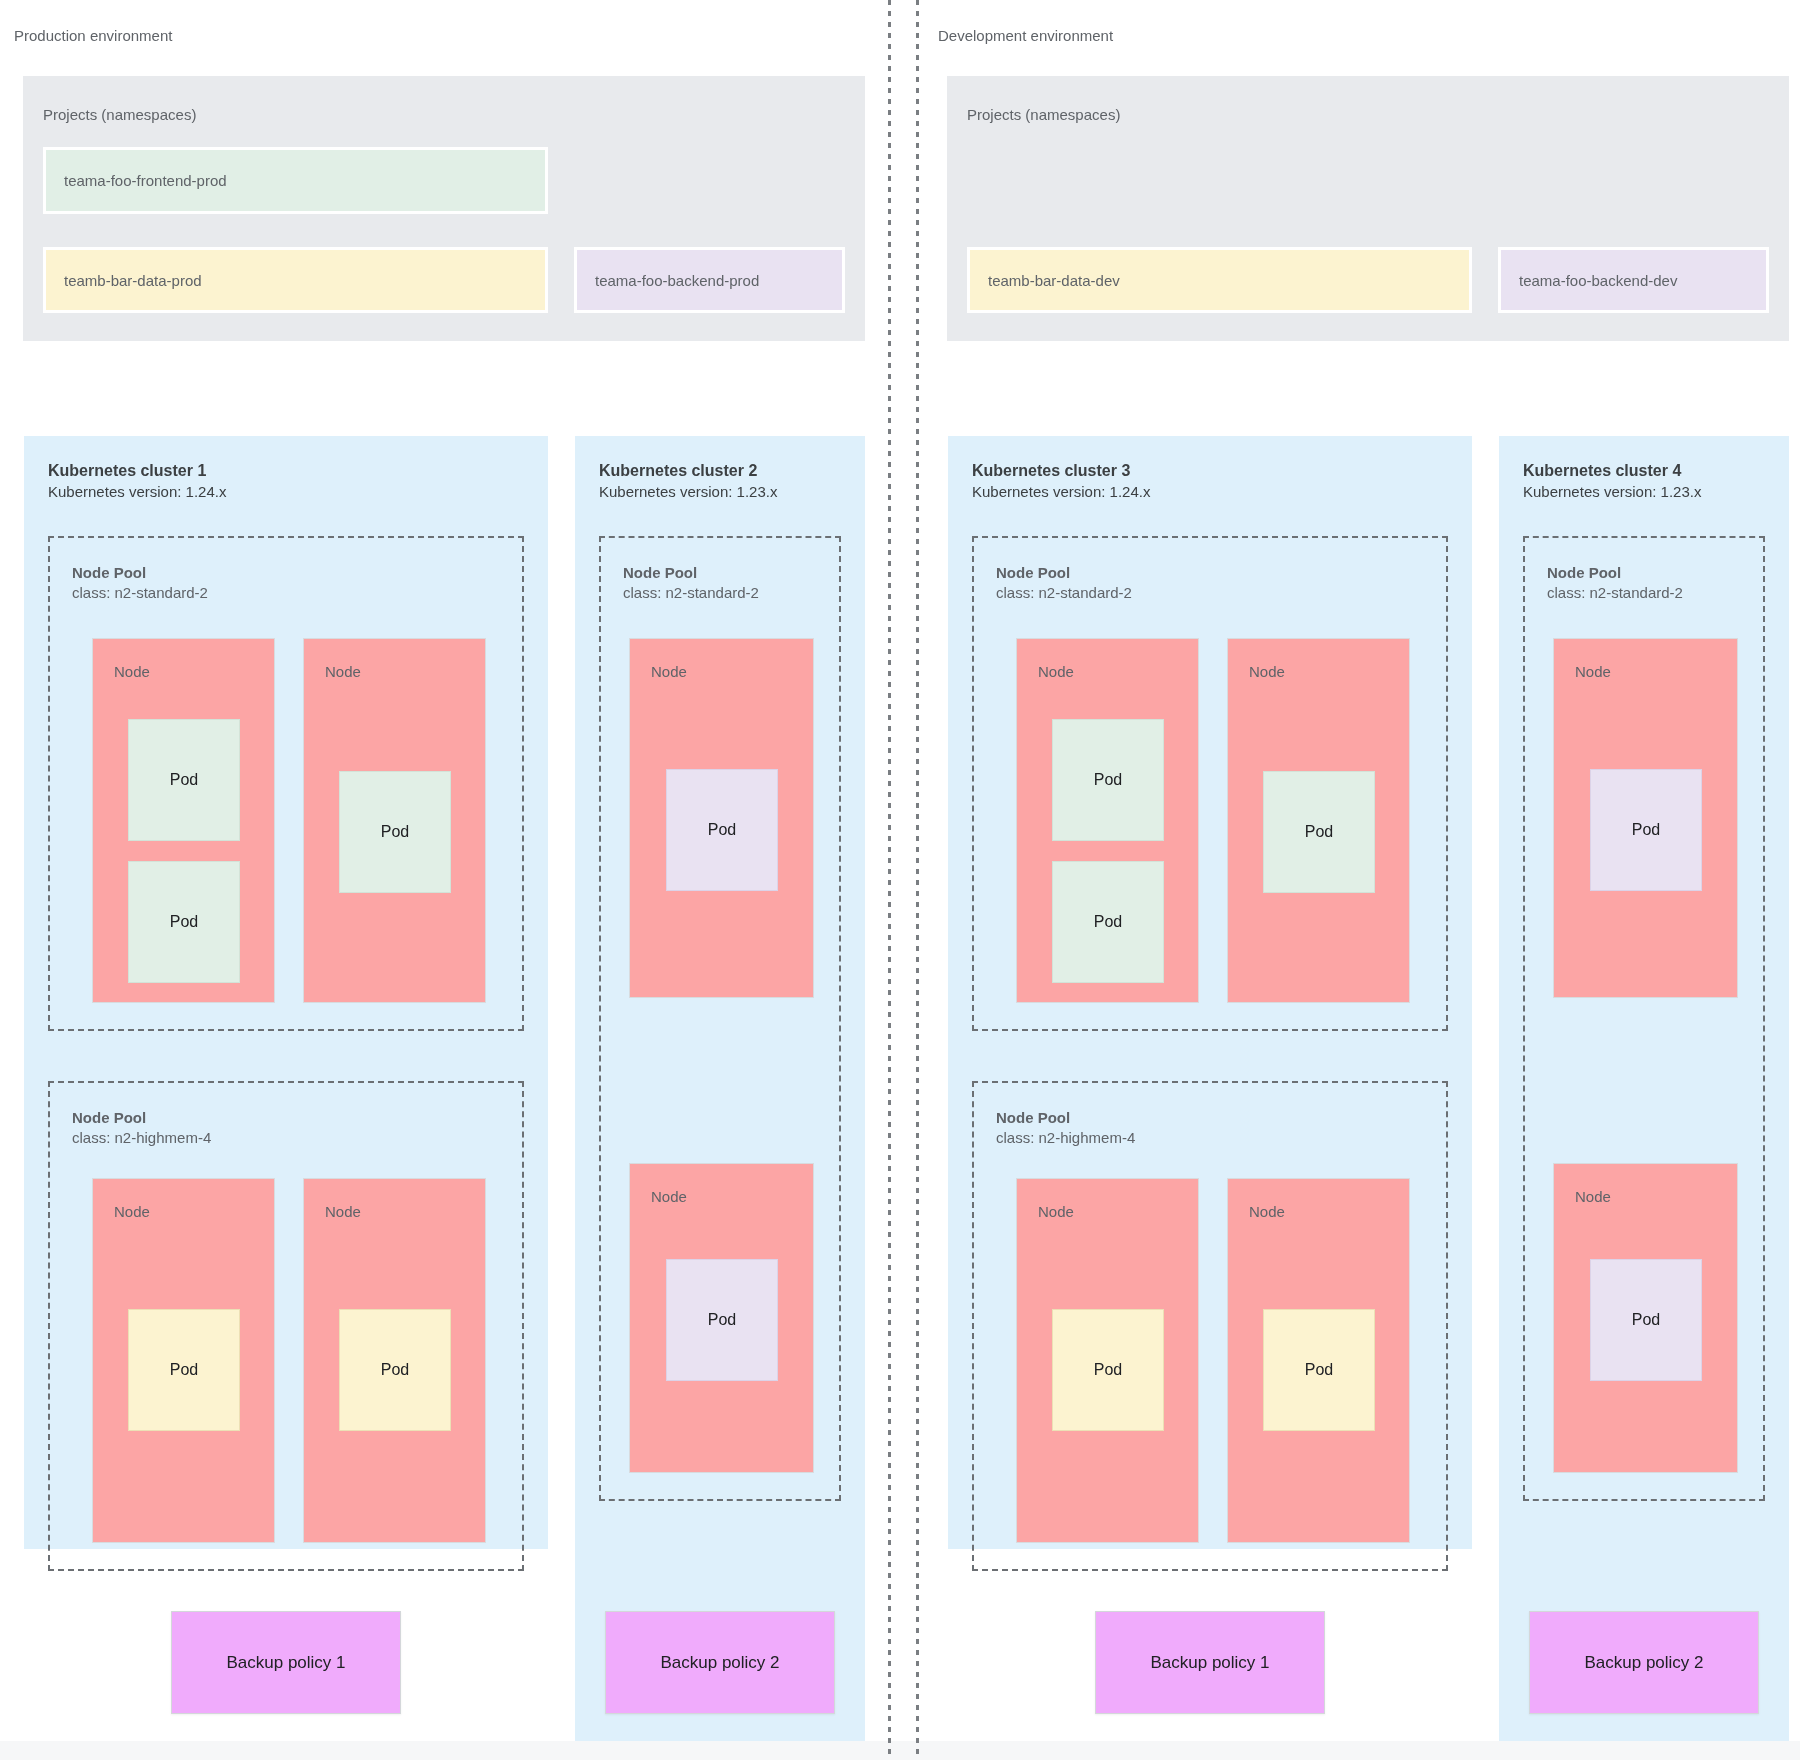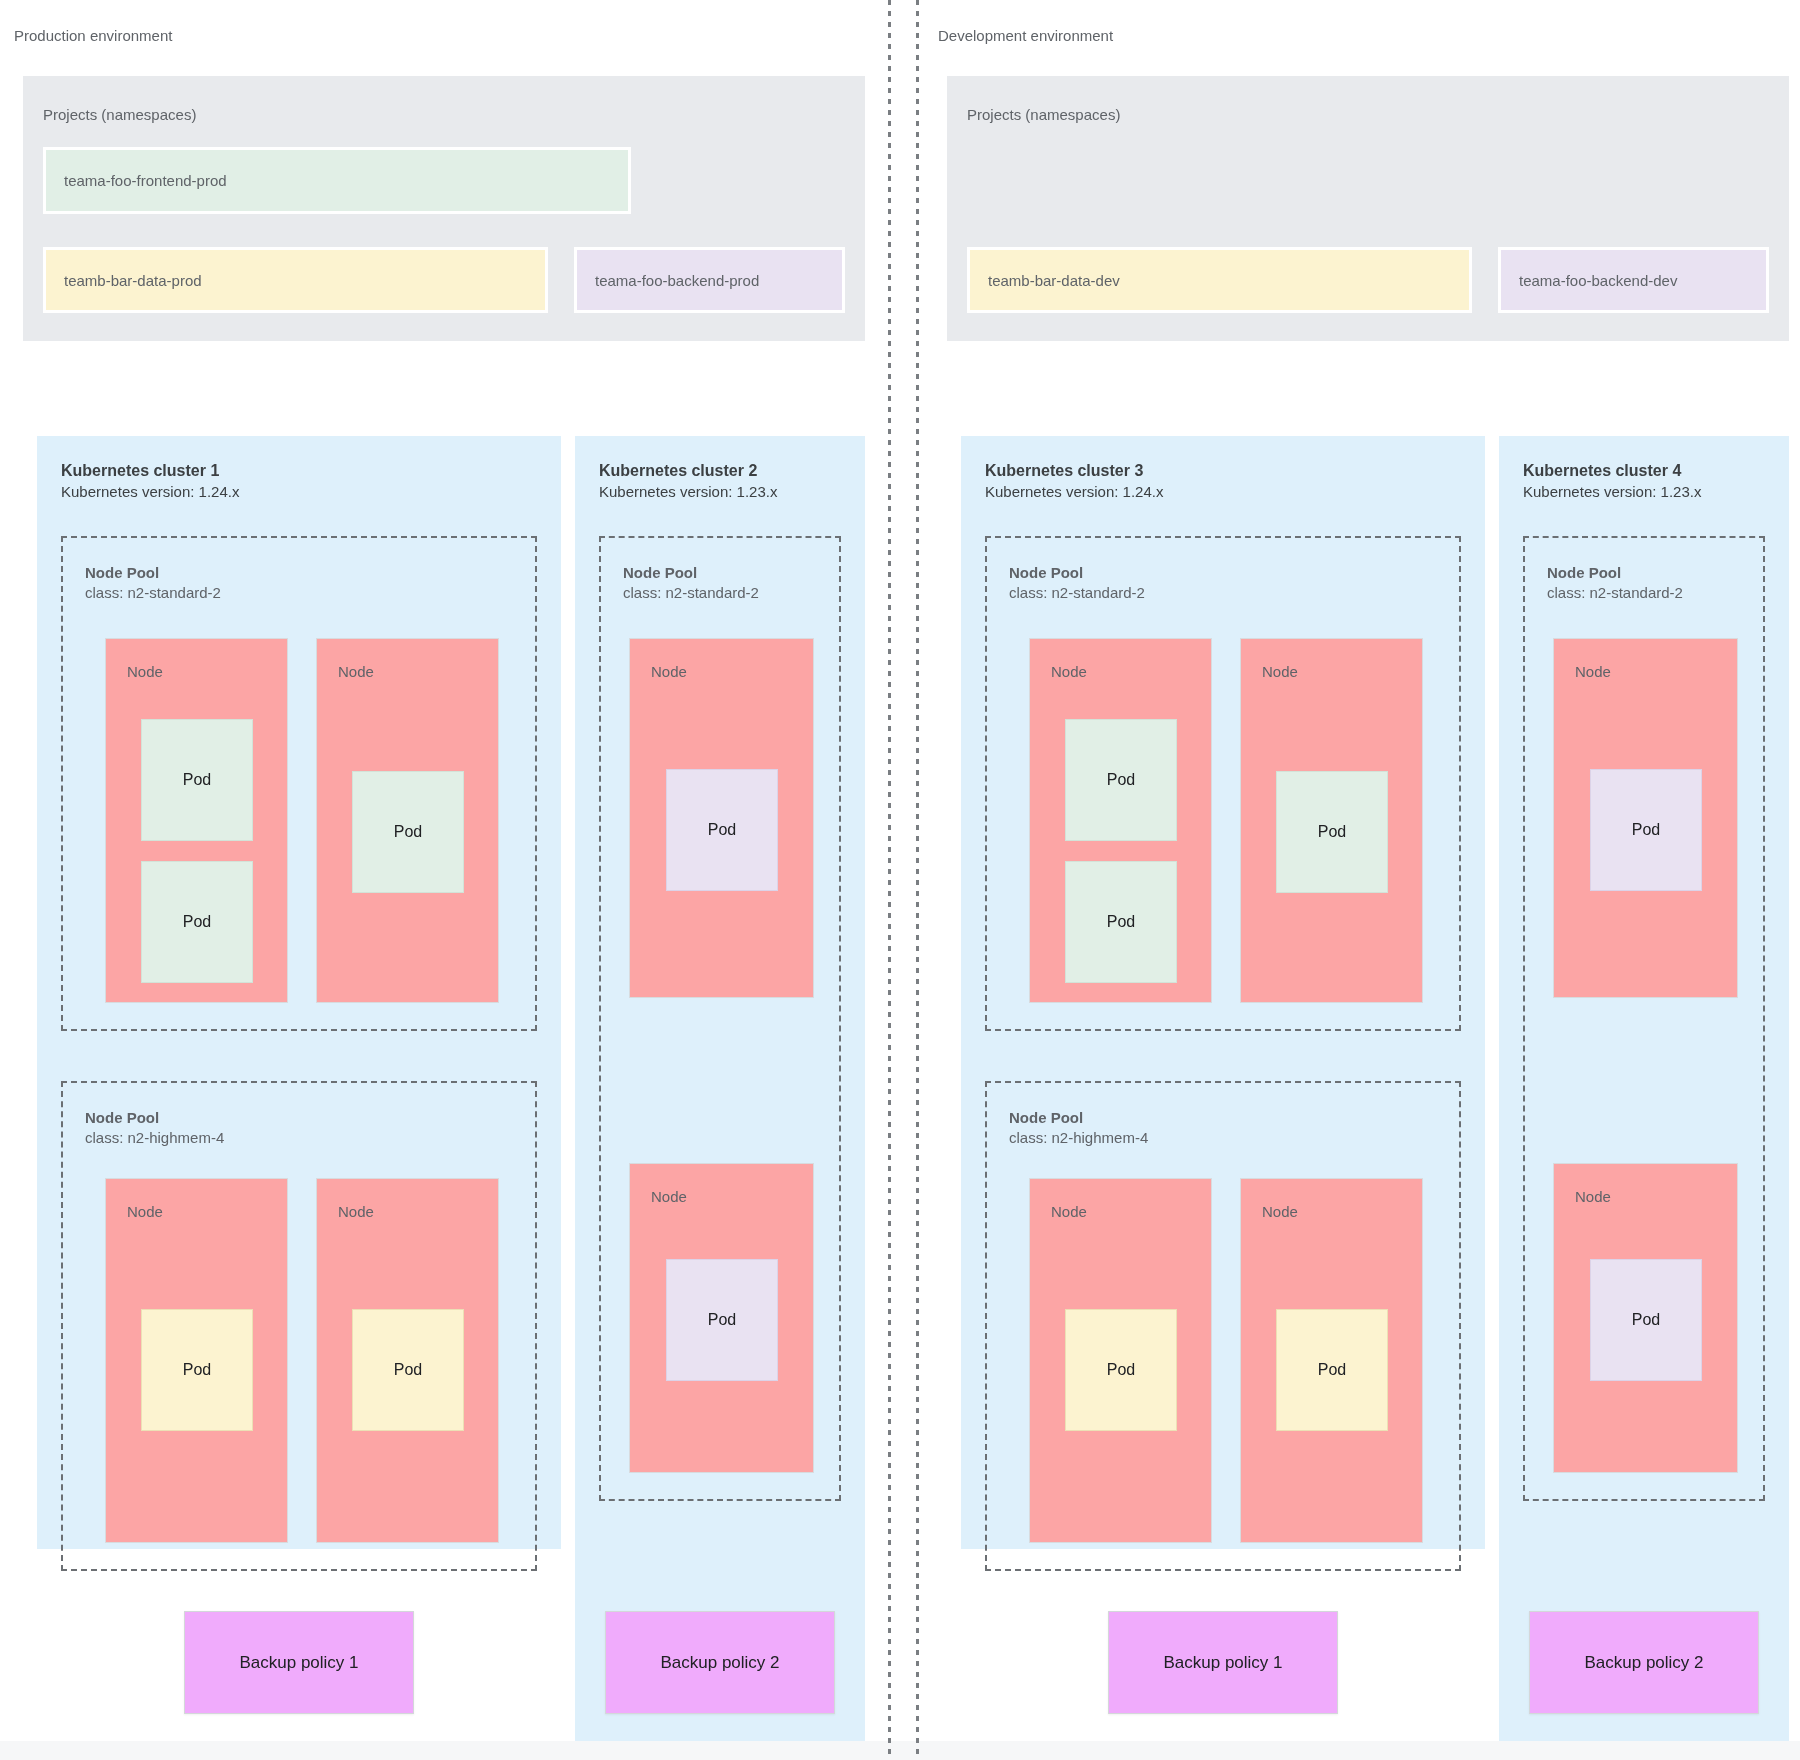--- a/index.html
+++ b/index.html
@@ -10,27 +10,27 @@
   }
   .env { position:absolute; top:0; left:0; width:900px; height:1760px;margin-top:11px; }
   .env--dev { left:924px; }
 
   .env-label { position:absolute; left:14px; top:16px; font-size:15px; color:var(--c-label-gray,#5f6368); }
 
   
   .projects { position:absolute; left:23px; top:65px; width:842px; height:265px; background:var(--c-projects-bg,#e8eaed); }
   .projects-title { position:absolute; left:20px; top:30px; font-size:15px; color:var(--c-label-gray,#5f6368); }
   .ns { position:absolute; border:3px solid #ffffff; display:flex; align-items:center; padding-left:18px; font-size:15px; color:var(--c-label-gray,#5f6368); }
-  .ns--frontend { left:20px; top:71px;  width:588px; height:67px; }
+  .ns--frontend { left:20px; top:71px;  width:505px; height:67px; }
   .ns--data     { left:20px; top:171px; width:505px; height:66px; }
   .ns--backend  { left:551px; top:171px; width:271px; height:66px; }
 
   
   .cluster { position:absolute; top:425px; background:var(--c-cluster-bg,#def0fb); }
-  .cluster--big   { left:37px;  width:524px; height:1113px; }
+  .cluster--big   { left:24px;  width:524px; height:1113px; }
   .cluster--small { left:575px; width:290px; height:1316px; }
   .cluster-title   { position:absolute; left:24px; top:26px; font-size:16px; font-weight:bold; color:var(--c-title-dark,#3c4043); }
   .cluster-version { position:absolute; left:24px; top:47px; font-size:15px; color:var(--c-title-dark,#3c4043); }
 
   
   .pool { position:absolute; border:2px dashed var(--c-pool-border,#6b6f73); }
   .pool--p1   { left:24px; top:100px; width:476px; height:495px; }
   .pool--p2   { left:24px; top:645px; width:476px; height:490px; }
   .pool--tall { left:24px; top:100px; width:242px; height:965px; }
   .pool-title { position:absolute; left:22px; top:26px; font-size:15px; font-weight:bold; color:var(--c-label-gray,#5f6368); }

